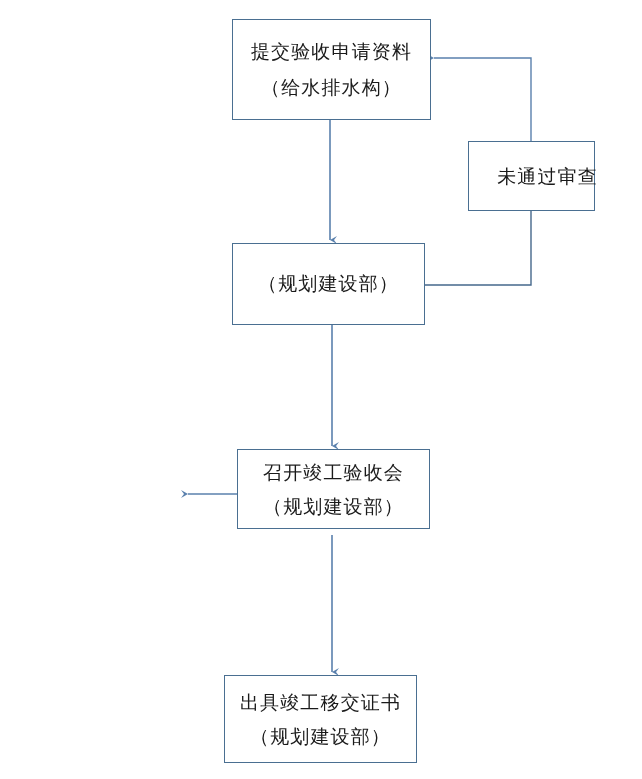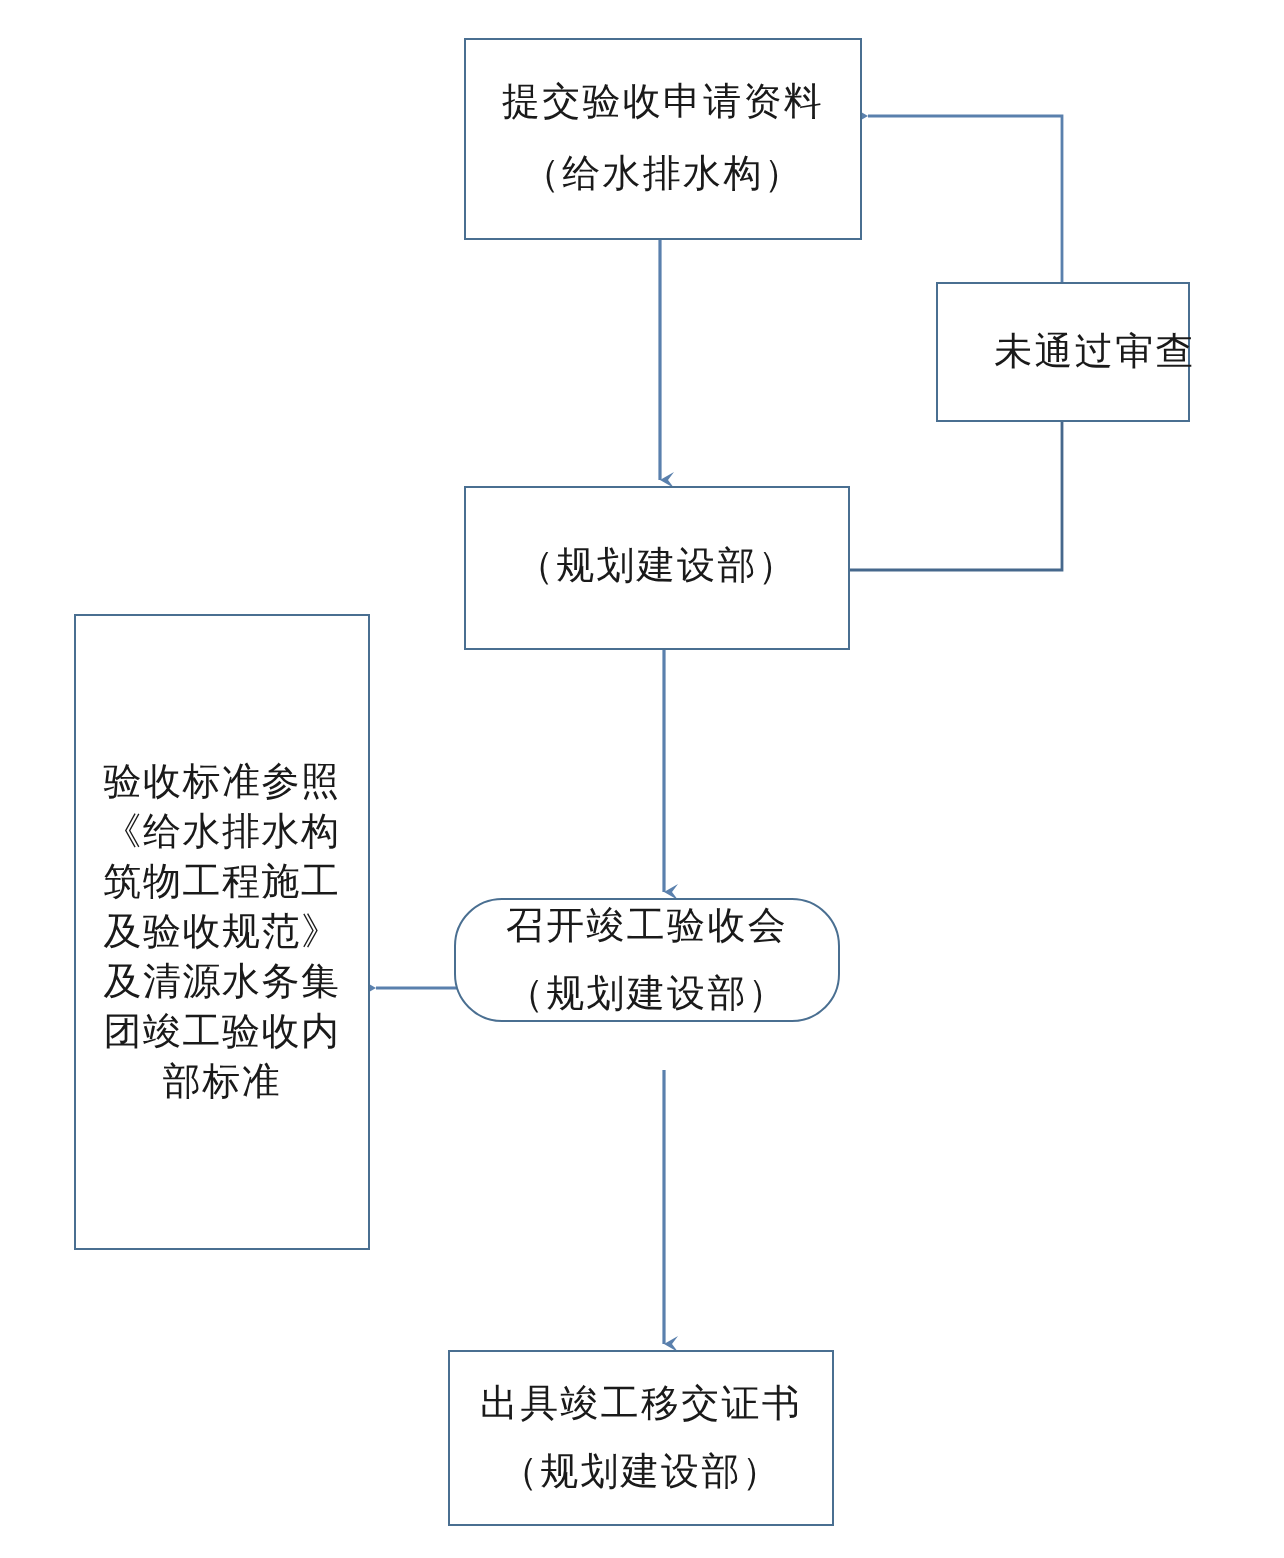--- a/index.html
+++ b/index.html
@@ -43,21 +43,21 @@
   }
   .node .line {
     display: block;
     white-space: nowrap;
     letter-spacing: 0.06em;
   }
   
   #node-submit   { left: 232px; top: 19px;  width: 199px; height: 101px; font-size: 19px; line-height: 1.85; }
   #node-rejected { left: 468px; top: 141px; width: 127px; height: 70px;  font-size: 19px; line-height: 1.6; padding-left: 32px; }
   #node-review   { left: 232px; top: 243px; width: 193px; height: 82px;  font-size: 19px; line-height: 1.75; }
-  #node-meeting  { left: 227px; top: 449px; width: 193px; height: 62px;  font-size: 19px; line-height: 1.8; border-radius: 24px; }
+  #node-meeting  { left: 237px; top: 449px; width: 193px; height: 80px;  font-size: 19px; line-height: 1.8; }
   #node-cert     { left: 224px; top: 675px; width: 193px; height: 88px;  font-size: 19px; line-height: 1.8; }
   #node-standard {
     left: 37px; top: 307px; width: 148px; height: 318px;
     font-size: 19px; line-height: 1.0;
     justify-content: center;
     padding: 6px 4px;
   }
   #node-standard .line {
     letter-spacing: 0.04em;
     padding: 3px 0;
@@ -97,29 +97,20 @@
   </div>
 
   <div class="node" id="node-rejected">
     <span class="line">未通过审查</span>
   </div>
 
   <div class="node" id="node-review">
     <span class="line">（规划建设部）</span>
   </div>
 
-  <div class="node" id="node-standard">
-    <span class="line">验收标准参照</span>
-    <span class="line">《给水排水构</span>
-    <span class="line">筑物工程施工</span>
-    <span class="line">及验收规范》</span>
-    <span class="line">及清源水务集</span>
-    <span class="line">团竣工验收内</span>
-    <span class="line">部标准</span>
-  </div>
 
   <div class="node" id="node-meeting">
     <span class="line">召开竣工验收会</span>
     <span class="line">（规划建设部）</span>
   </div>
 
   <div class="node" id="node-cert">
     <span class="line">出具竣工移交证书</span>
     <span class="line">（规划建设部）</span>
   </div>

